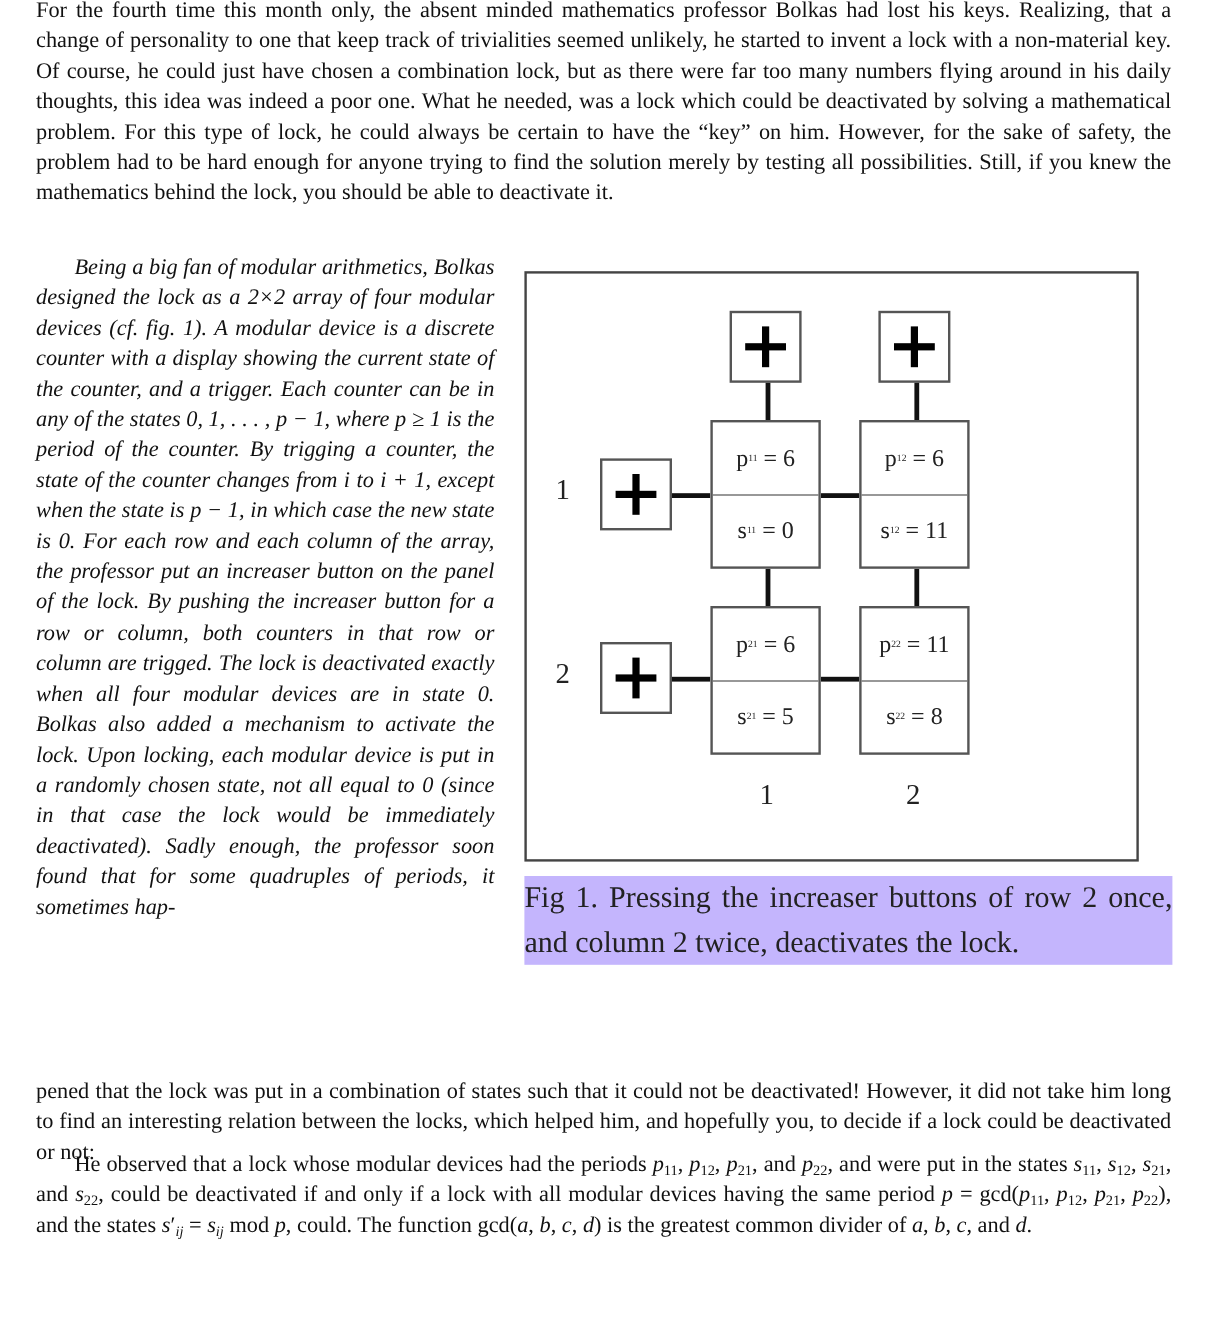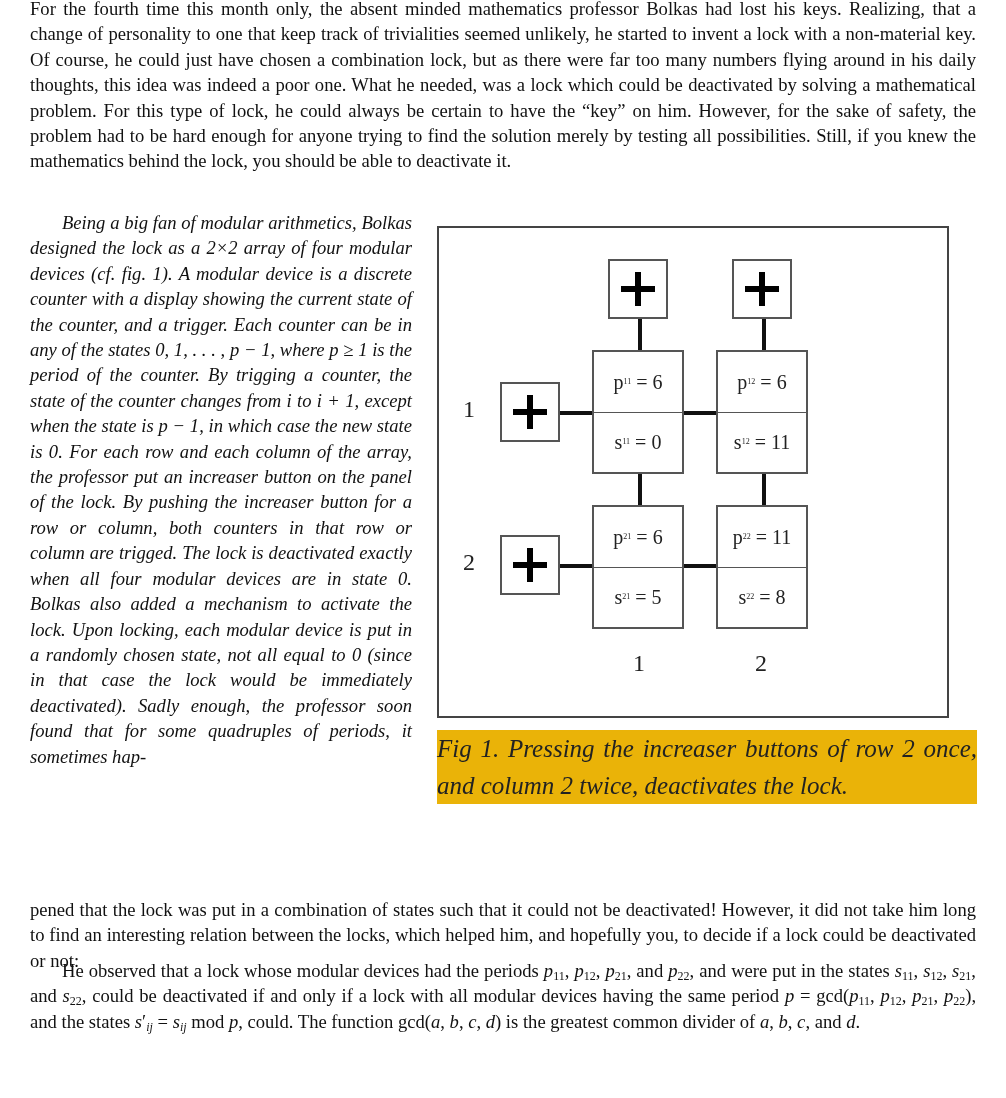--- a/index.html
+++ b/index.html
@@ -40,22 +40,22 @@
     font-family: "Liberation Serif", serif; font-size: 20px; color: #222;
   }
   .device .top { top: 0; border-bottom: 1px solid #555; }
   .device .bot { top: 50%; }
   .device .half sub { font-size: 8px; vertical-align: -6px; }
   .wire-v { position: absolute; width: 4px; background: #111; }
   .wire-h { position: absolute; height: 4px; background: #111; }
   .lbl { position: absolute; font-family: "Liberation Serif", serif; font-size: 24px; color: #222; }
   .caption {
     position: absolute; left: 437px; top: 730px; width: 540px;
-    font-family: "Liberation Serif", serif; font-style: italic; font-size: 25px; line-height: 37px; color: #222;
-    text-align: justify; background: #eab308;
+    font-family: "Liberation Serif", serif; font-size: 25px; line-height: 37px; color: #222;
+    text-align: justify; background: #c4b5fd;
   }
 </style>
 </head>
 <body>
 
 <div class="page">
   <p class="para p1">For the fourth time this month only, the absent minded mathematics professor Bolkas had lost his keys. Realizing, that a change of personality to one that keep track of trivialities seemed unlikely, he started to invent a lock with a non-material key. Of course, he could just have chosen a combination lock, but as there were far too many numbers flying around in his daily thoughts, this idea was indeed a poor one. What he needed, was a lock which could be deactivated by solving a mathematical problem. For this type of lock, he could always be certain to have the “key” on him. However, for the sake of safety, the problem had to be hard enough for anyone trying to find the solution merely by testing all possibilities. Still, if you knew the mathematics behind the lock, you should be able to deactivate it.</p>
   <p class="para indent p2">Being a big fan of modular arithmetics, Bolkas designed the lock as a 2×2 array of four modular devices (cf. fig. 1). A modular device is a discrete counter with a display showing the current state of the counter, and a trigger. Each counter can be in any of the states 0, 1, . . . , p − 1, where p ≥ 1 is the period of the counter. By trigging a counter, the state of the counter changes from i to i + 1, except when the state is p − 1, in which case the new state is 0. For each row and each column of the array, the professor put an increaser button on the panel of the lock. By pushing the increaser button for a row or column, both counters in that row or column are trigged. The lock is deactivated exactly when all four modular devices are in state 0. Bolkas also added a mechanism to activate the lock. Upon locking, each modular device is put in a randomly chosen state, not all equal to 0 (since in that case the lock would be immediately deactivated). Sadly enough, the professor soon found that for some quadruples of periods, it sometimes hap-</p>
   <p class="para p2b">pened that the lock was put in a combination of states such that it could not be deactivated! However, it did not take him long to find an interesting relation between the locks, which helped him, and hopefully you, to decide if a lock could be deactivated or not:</p>
   <p class="para indent p3">He observed that a lock whose modular devices had the periods <i>p</i><sub>11</sub>, <i>p</i><sub>12</sub>, <i>p</i><sub>21</sub>, and <i>p</i><sub>22</sub>, and were put in the states <i>s</i><sub>11</sub>, <i>s</i><sub>12</sub>, <i>s</i><sub>21</sub>, and <i>s</i><sub>22</sub>, could be deactivated if and only if a lock with all modular devices having the same period <i>p</i> = gcd(<i>p</i><sub>11</sub>, <i>p</i><sub>12</sub>, <i>p</i><sub>21</sub>, <i>p</i><sub>22</sub>), and the states <i>s</i>′<sub><i>ij</i></sub> = <i>s</i><sub><i>ij</i></sub> mod <i>p</i>, could. The function gcd(<i>a</i>, <i>b</i>, <i>c</i>, <i>d</i>) is the greatest common divider of <i>a</i>, <i>b</i>, <i>c</i>, and <i>d</i>.</p>

